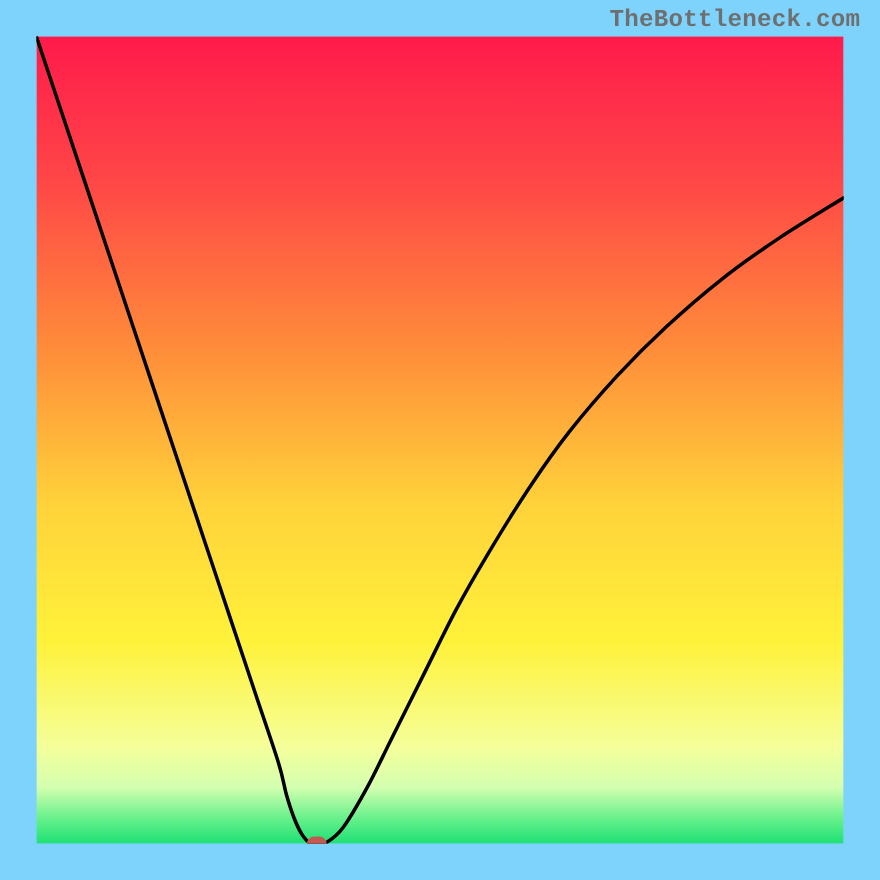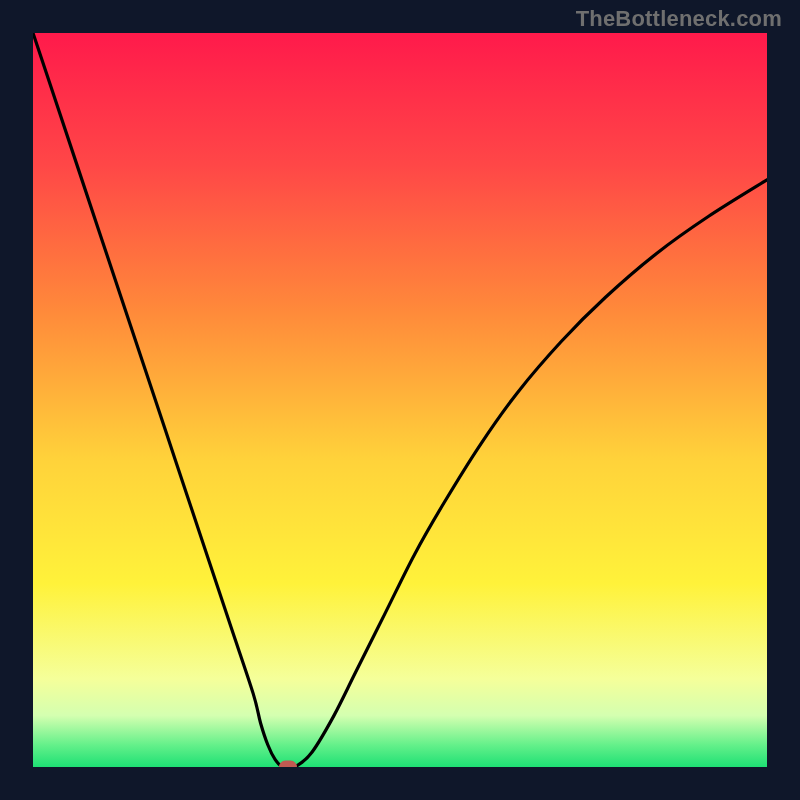--- a/index.html
+++ b/index.html
@@ -10,21 +10,22 @@
     background: #000;
     overflow: hidden;
     font-family: Arial, Helvetica, sans-serif;
   }
   .frame {
     position: absolute;
     left: 0;
     top: 0;
     width: 800px;
     height: 800px;
-    background: #0f172a;
+    background: #7dd3fc;
+    font-family: Liberation Mono, monospace;
   }
   .plot-area {
     position: absolute;
     left: 33px;
     top: 33px;
     width: 734px;
     height: 734px;
     overflow: hidden;
   }
   .gradient {

